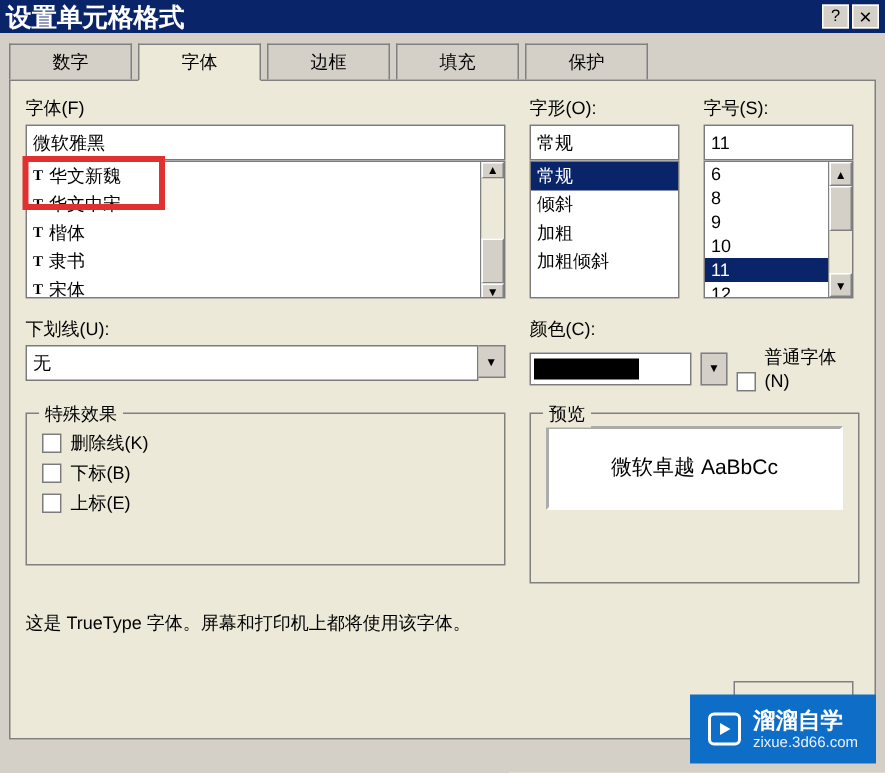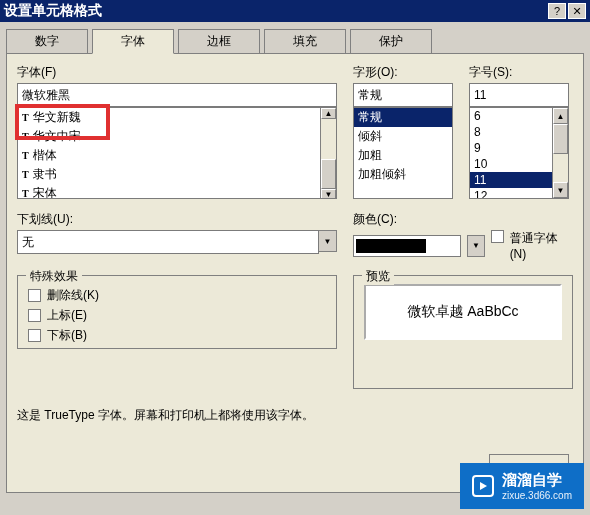--- a/index.html
+++ b/index.html
@@ -1,19 +1,19 @@
 <!DOCTYPE html>
 <html><head>
 <meta charset="utf-8">
 <style>
   * { box-sizing: border-box; font-family: "Microsoft YaHei", "SimSun", sans-serif; }
   body { margin: 0; background: #d4d0c8; width: 590px; height: 515px; overflow: hidden; font-size: 12px; }
 
   .titlebar { height: 22px; background: linear-gradient(#0a246a,#0a246a); color: #fff; display: flex; align-items: center; padding: 0 4px; }
-  .titlebar .title { flex: 1; font-weight: bold; font-size: 14px; }
+  .titlebar .title { flex: 1; font-weight: bold; font-size: 17px; }
   .titlebar .btn { width: 18px; height: 16px; background: #d4d0c8; border: 1px solid #fff; color: #000; display: flex; align-items: center; justify-content: center; margin-left: 2px; font-size: 11px; cursor: pointer; }
 
   .tabs { display: flex; padding: 6px 6px 0 6px; gap: 4px; }
   .tab { padding: 3px 28px; background: #d4d0c8; border: 1px solid #808080; border-bottom: none; font-size: 12px; cursor: pointer; position: relative; top: 1px; }
   .tab.active { background: #ece9d8; border-bottom: 1px solid #ece9d8; z-index: 2; }
 
   .panel { margin: 0 6px 6px 6px; border: 1px solid #808080; background: #ece9d8; padding: 10px; position: relative; height: 440px; }
 
   .row1 { display: flex; gap: 16px; }
   .col-font { flex: 0 0 320px; }
@@ -43,27 +43,27 @@
   .combo .drop { width: 18px; height: 22px; background:#d4d0c8; border:1px solid #808080; border-left:none; display:flex; align-items:center; justify-content:center; font-size:8px; cursor:pointer; }
 
   .color-row { display:flex; align-items:center; gap:6px; }
   .color-swatch { width: 110px; height:22px; border:1px solid #7b7b7b; background:#fff; display:flex; align-items:center; padding:2px; }
   .color-box { width: 70px; height: 14px; background:#000; }
   .color-drop { width:18px; height:22px; background:#d4d0c8; border:1px solid #808080; display:flex;align-items:center;justify-content:center;font-size:8px;cursor:pointer; }
 
   .row3 { display:flex; gap:16px; margin-top: 14px; }
   .fieldset { border:1px solid #808080; padding:8px 10px 10px 10px; position:relative; }
   .fieldset .legend { position:absolute; top:-8px; left:8px; background:#ece9d8; padding:0 4px; font-size:12px; }
-  .fs-effects { flex: 0 0 320px; height: 74px; }
+  .fs-effects { flex: 0 0 320px; height: 102px; }
   .fs-preview { flex: 0 0 220px; height: 114px; }
 
   .checkbox-row { display:flex; align-items:center; gap:6px; margin: 3px 0; }
   .checkbox { width:13px; height:13px; border:1px solid #7b7b7b; background:#fff; }
 
-  .plain-check { display:flex; align-items:flex-start; gap:6px; }
+  .plain-check { display:flex; align-items:flex-end; gap:6px; }
 
   .preview-box { border:2px inset #fff; background:#fff; height: 56px; display:flex; align-items:center; justify-content:center; font-size:14px; }
 
   .note { margin-top: 18px; font-size:12px; }
 
   .watermark { position:absolute; right: 6px; bottom: 6px; background:#0e6ec7; color:#fff; padding: 8px 12px; display:flex; align-items:center; gap:8px; z-index:10; }
   .watermark .play { width:22px; height:22px; border:2px solid #fff; border-radius:4px; display:flex; align-items:center; justify-content:center; }
   .brand { font-size:15px; font-weight:bold; }
   .url { font-size:10px; opacity:.9; }
 
@@ -183,25 +183,25 @@
 
   <div class="row3">
     <div class="fieldset fs-effects">
       <span class="legend">特殊效果</span>
       <div class="checkbox-row">
           <div class="checkbox"></div>
           <span>删除线(K)</span>
         </div>
       <div class="checkbox-row">
           <div class="checkbox"></div>
+          <span>下标(B)</span>
+        </div>
+      <div class="checkbox-row">
+          <div class="checkbox"></div>
           <span>上标(E)</span>
-        </div>
-      <div class="checkbox-row">
-          <div class="checkbox"></div>
-          <span>下标(B)</span>
         </div>
     </div>
     <div class="fieldset fs-preview">
       <span class="legend">预览</span>
       <div class="preview-box">微软卓越 AaBbCc</div>
     </div>
   </div>
 
   <div class="note">这是 TrueType 字体。屏幕和打印机上都将使用该字体。</div>
 

